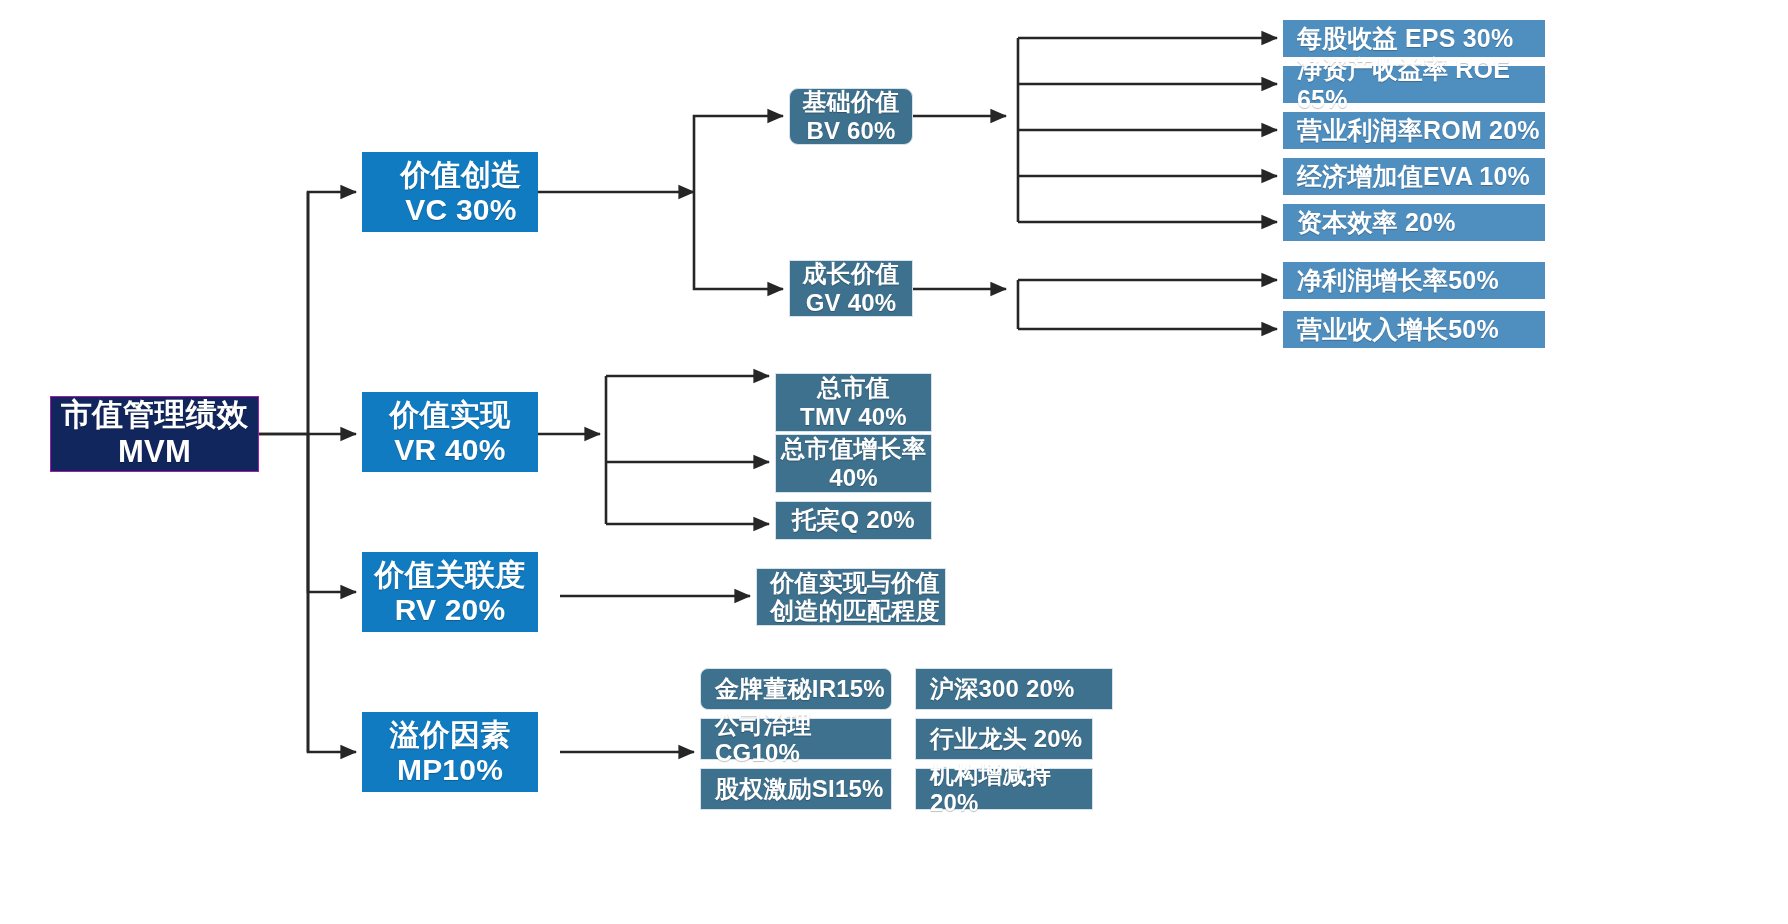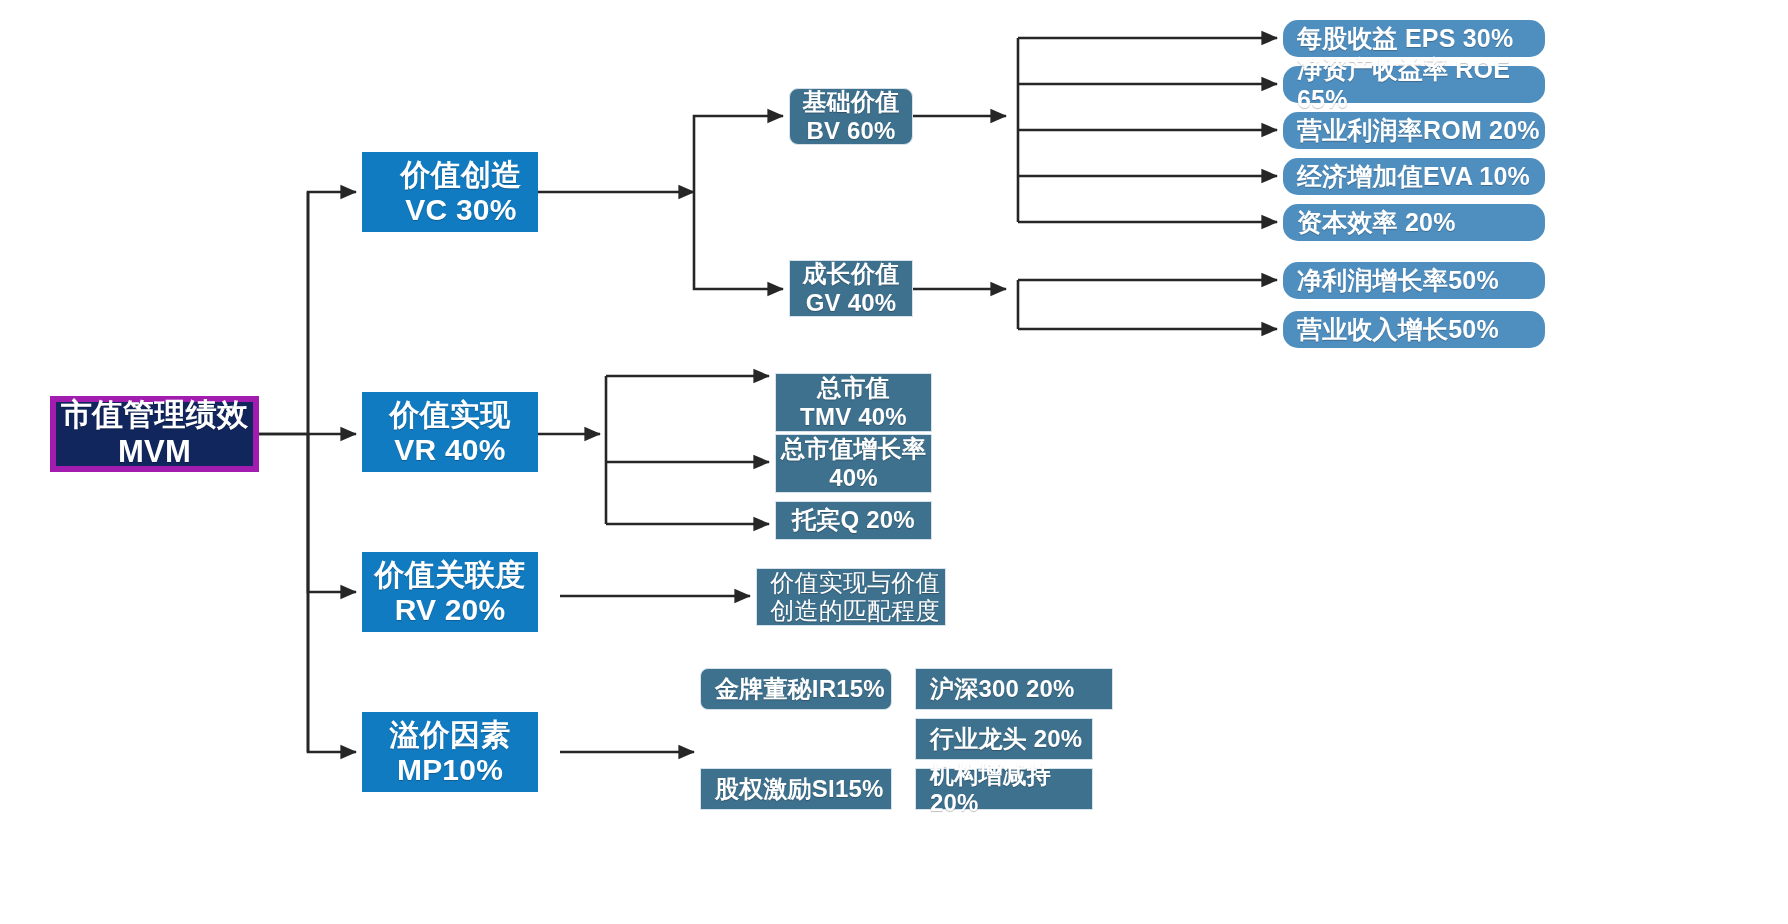--- a/index.html
+++ b/index.html
@@ -29,21 +29,21 @@
     justify-content:center;
     text-align:center;
     color:#ffffff;
     line-height:1.18;
     white-space:pre-line;
     letter-spacing:0.2px;
     text-shadow:0 1px 1px rgba(0,0,0,0.25);
   }
   .node.root{
     background:#12265E;
-    border:6px solid #a21caf;
+    border:1px solid #a21caf;
     font-weight:bold;
     font-size:31px;
   }
   .node.lvl1{
     background:#117BC1;
     font-weight:bold;
     font-size:30px;
   }
   .node.lvl2{
     background:#3E718E;
@@ -51,35 +51,34 @@
     font-weight:bold;
     font-size:24px;
   }
   .node.leaf{
     background:#4F8FC0;
     font-weight:bold;
     font-size:25px;
     justify-content:flex-start;
     text-align:left;
     padding-left:14px;
-    border-radius:15px;
   }
   .node.leaf-c{
     background:#3E718E;
     border:1px solid #d7e2ea;
     font-weight:bold;
     font-size:24px;
     justify-content:flex-start;
     text-align:left;
     padding-left:14px;
   }
   .node.note{
     background:#3E718E;
     border:1px solid #d7e2ea;
-    font-weight:normal;
+    font-weight:bold;
     font-size:24px;
     padding-left:8px;
   }
 </style>
 </head>
 <body>
 
 <div id="canvas">
 
   <svg id="edges" viewBox="0 0 1788 924" xmlns="http://www.w3.org/2000/svg">
@@ -179,19 +178,20 @@
   <div class="node leaf" style="left: 1283px; top: 158px; width: 262px; height: 37px;">经济增加值EVA 10%</div>
   <div class="node leaf" style="left: 1283px; top: 204px; width: 262px; height: 37px;">资本效率 20%</div>
 
   <div class="node leaf" style="left: 1283px; top: 262px; width: 262px; height: 37px;">净利润增长率50%</div>
   <div class="node leaf" style="left: 1283px; top: 311px; width: 262px; height: 37px;">营业收入增长50%</div>
 
   <div class="node note" style="left: 756px; top: 568px; width: 190px; height: 58px;">价值实现与价值
 创造的匹配程度</div>
 
   <div class="node leaf-c" style="left: 700px; top: 668px; width: 192px; height: 42px; border-radius: 8px;">金牌董秘IR15%</div>
+  <div class="node leaf-c" style="left: 700px; top: 718px; width: 192px; height: 42px;">公司治理CG10%</div>
   <div class="node leaf-c" style="left: 700px; top: 768px; width: 192px; height: 42px;">股权激励SI15%</div>
 
   <div class="node leaf-c" style="left: 915px; top: 668px; width: 198px; height: 42px;">沪深300 20%</div>
   <div class="node leaf-c" style="left: 915px; top: 718px; width: 178px; height: 42px;">行业龙头 20%</div>
   <div class="node leaf-c" style="left: 915px; top: 768px; width: 178px; height: 42px;">机构增减持20%</div>
 
 </div>
 
 </body></html>

